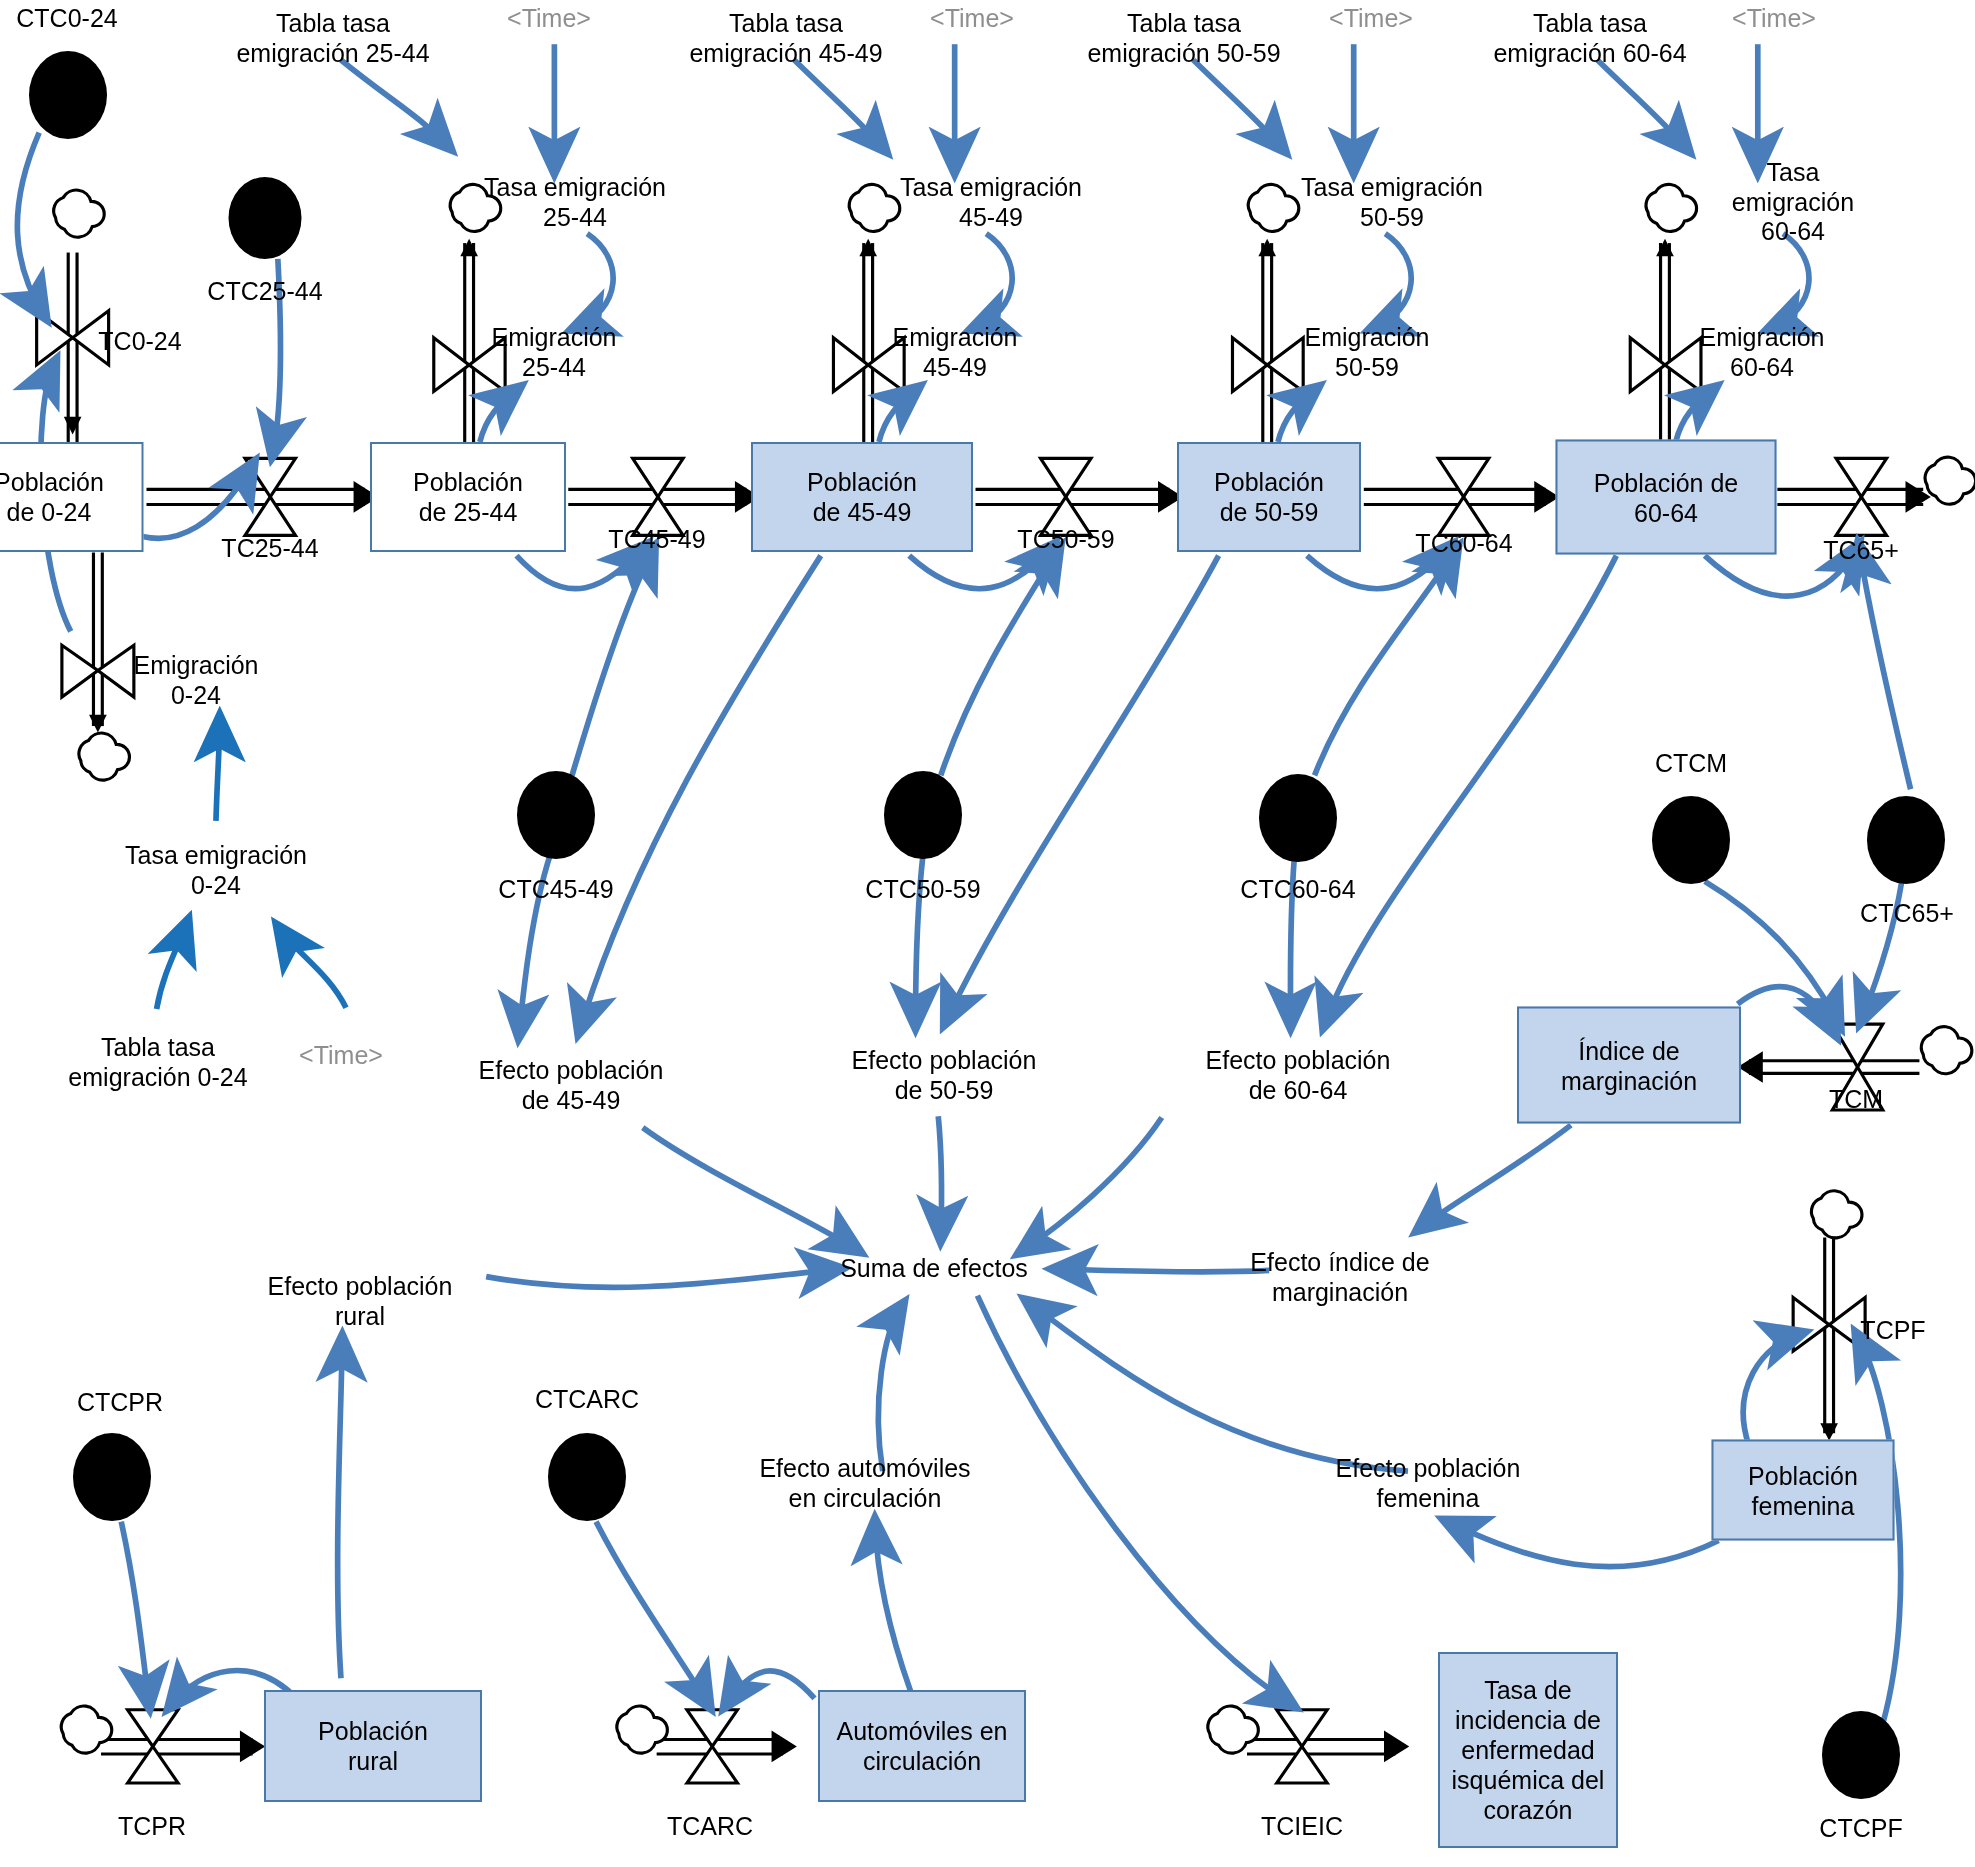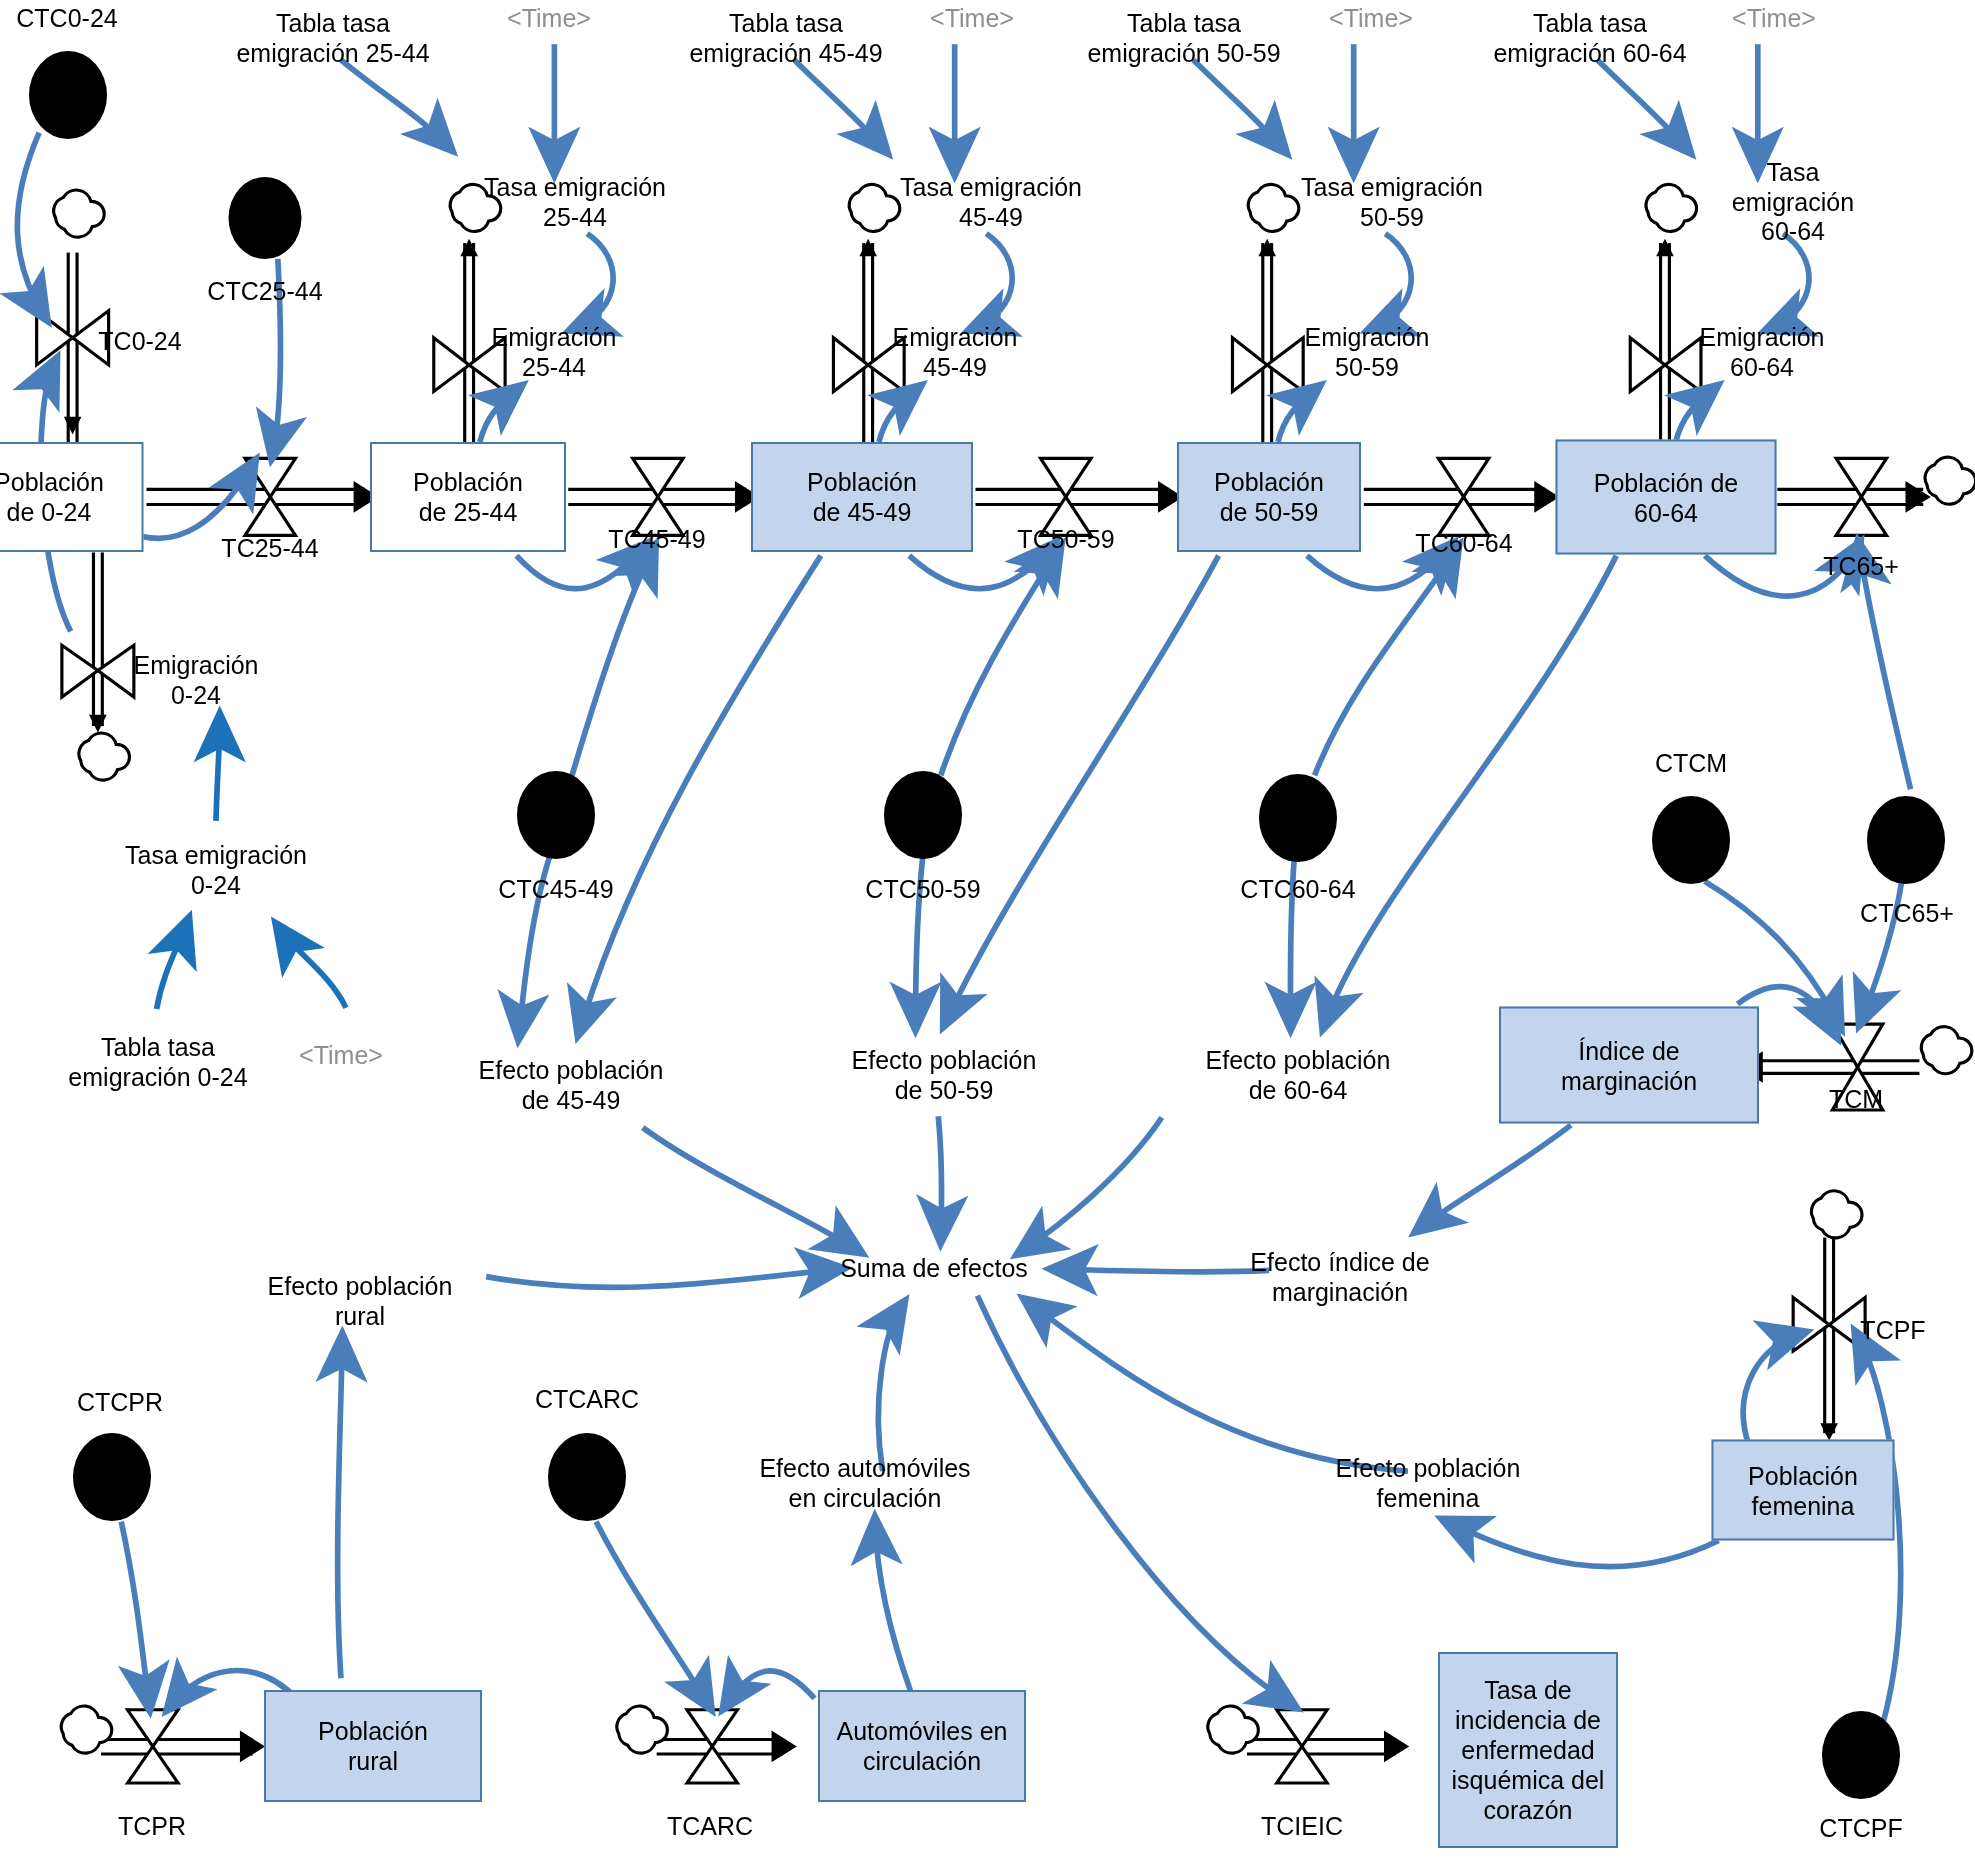--- a/index.html
+++ b/index.html
@@ -306,21 +306,21 @@
       <div class="stock" style="left: 49px; top: 497px; width: 189px; height: 110px;">Población
 de 0-24</div>
       <div class="stock" style="left: 468px; top: 497px; width: 196px; height: 110px;">Población
 de 25-44</div>
       <div class="stock filled" style="left: 862px; top: 497px; width: 222px; height: 110px;">Población
 de 45-49</div>
       <div class="stock filled" style="left: 1269px; top: 497px; width: 184px; height: 110px;">Población
 de 50-59</div>
       <div class="stock filled" style="left: 1666px; top: 497px; width: 221px; height: 115px;">Población de
 60-64</div>
-      <div class="stock filled" style="left: 1629px; top: 1065px; width: 260px; height: 117px;">Índice de
+      <div class="stock filled" style="left: 1629px; top: 1065px; width: 224px; height: 117px;">Índice de
 marginación</div>
       <div class="stock filled" style="left: 373px; top: 1746px; width: 218px; height: 112px;">Población
 rural</div>
       <div class="stock filled" style="left: 922px; top: 1746px; width: 208px; height: 112px;">Automóviles en
 circulación</div>
       <div class="stock filled" style="left: 1528px; top: 1750px; width: 180px; height: 196px;">Tasa de
 incidencia de
 enfermedad
 isquémica del
 corazón</div>
@@ -337,21 +337,21 @@
       <div class="lbl" style="left: 1691px; top: 764px;">CTCM</div>
       <div class="lbl" style="left: 1907px; top: 914px;">CTC65+</div>
       <div class="lbl" style="left: 120px; top: 1403px;">CTCPR</div>
       <div class="lbl" style="left: 587px; top: 1400px;">CTCARC</div>
       <div class="lbl" style="left: 1861px; top: 1829px;">CTCPF</div>
       <div class="lbl" style="left: 140px; top: 342px; text-align: right;">TC0-24</div>
       <div class="lbl" style="left: 270px; top: 549px;">TC25-44</div>
       <div class="lbl" style="left: 657px; top: 540px;">TC45-49</div>
       <div class="lbl" style="left: 1066px; top: 540px;">TC50-59</div>
       <div class="lbl" style="left: 1464px; top: 544px;">TC60-64</div>
-      <div class="lbl" style="left: 1861px; top: 551px; margin-top: 16px;">TC65+</div>
+      <div class="lbl" style="left: 1861px; top: 551px;">TC65+</div>
       <div class="lbl" style="left: 1856px; top: 1100px;">TCM</div>
       <div class="lbl" style="left: 152px; top: 1827px;">TCPR</div>
       <div class="lbl" style="left: 710px; top: 1827px;">TCARC</div>
       <div class="lbl" style="left: 1302px; top: 1827px;">TCIEIC</div>
       <div class="lbl" style="left: 1893px; top: 1331px;">TCPF</div>
       <div class="lbl" style="left: 196px; top: 680px;">Emigración
 0-24</div>
       <div class="lbl" style="left: 554px; top: 352px;">Emigración
 25-44</div>
       <div class="lbl" style="left: 955px; top: 352px;">Emigración

